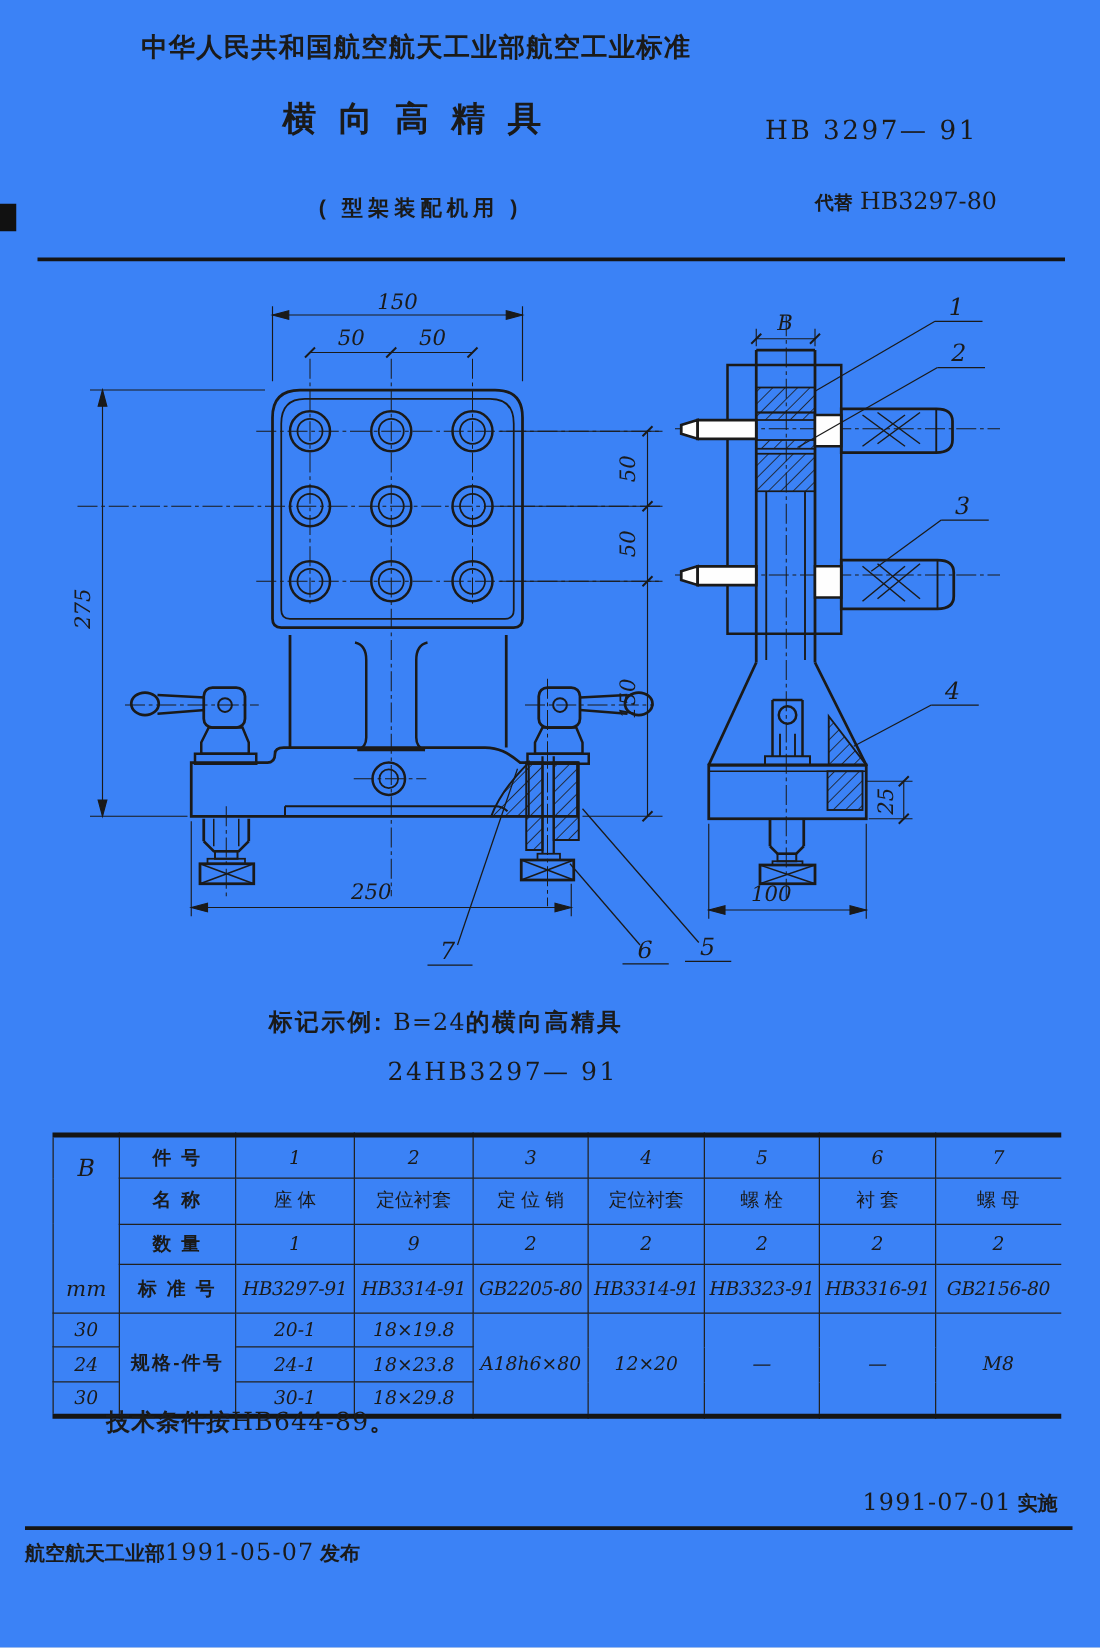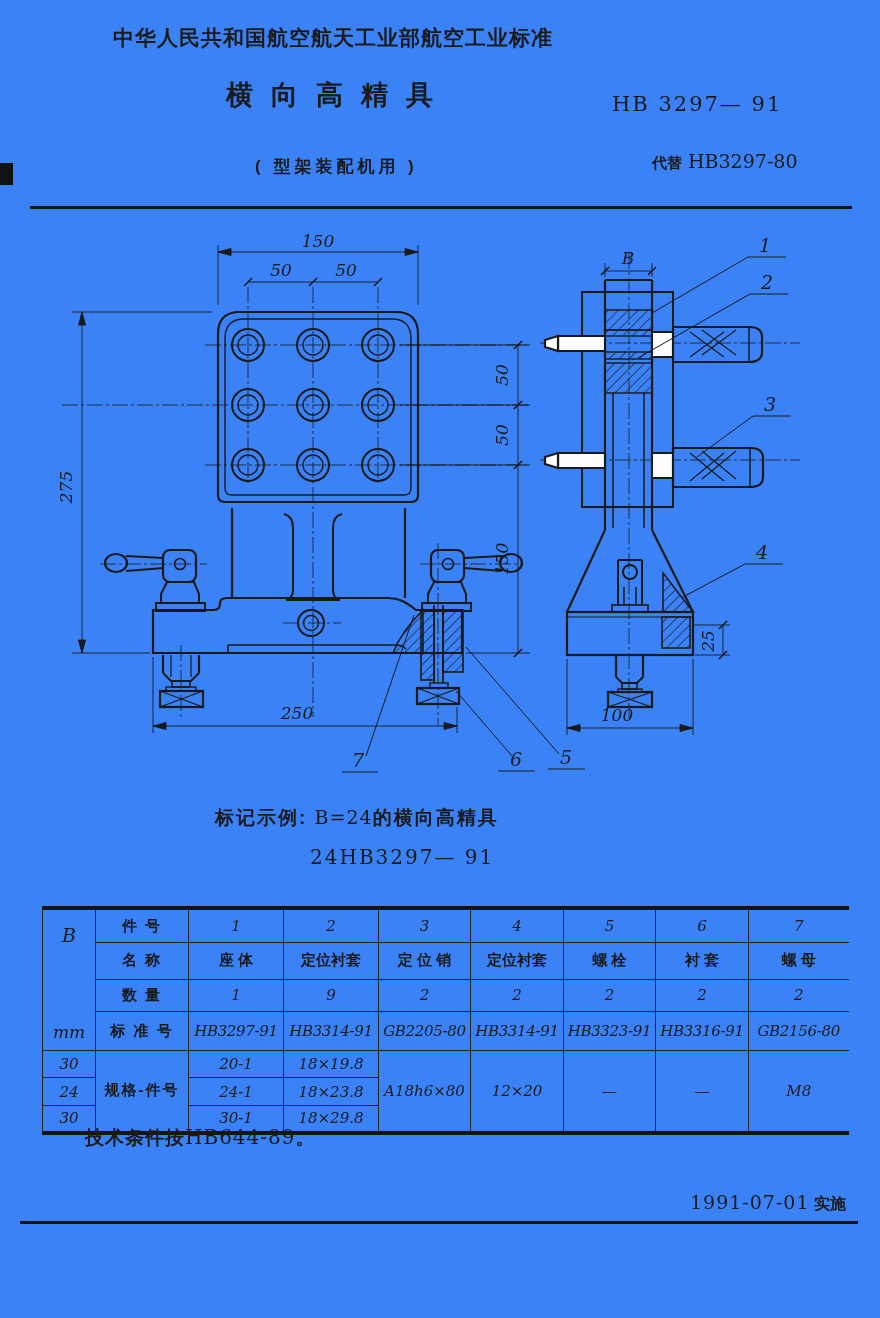--- a/index.html
+++ b/index.html
@@ -26,21 +26,21 @@
   .marking1 .hw{font-weight:400;font-size:19px;letter-spacing:1px;}
   .marking2{left:310px;top:845px;font-size:20px;letter-spacing:2px;}
   
   .tblwrap{left:42px;top:906px;}
   table.parts{border-collapse:collapse;table-layout:fixed;width:806px;
       border-top:4px solid #151515;border-bottom:4px solid #151515;}
   table.parts td{border:1.6px solid #222;text-align:center;vertical-align:middle;
       padding:0;font-size:15px;overflow:hidden;white-space:nowrap;}
   table.parts td:last-child{border-right:none;}
   td.lblc{font-weight:700;font-size:15px;letter-spacing:2px;}
-  td.cnc{font-weight:700;font-size:15px;margin-left:16px;}
+  td.cnc{font-weight:400;font-size:15px;margin-left:16px;}
   td.hwc{font-family:"DejaVu Serif",serif;font-style:italic;font-size:16px;}
   td.stdc{font-family:"DejaVu Serif",serif;font-style:italic;font-size:13.5px;letter-spacing:-0.3px;}
   td.unit > div{display:flex;flex-direction:column;justify-content:space-between;height:118px;padding:14px 0 8px;}
   .bsym{font-family:"DejaVu Serif",serif;font-style:italic;font-size:19px;}
   .mmsym{font-family:"DejaVu Serif",serif;font-style:italic;font-size:17px;}
   
   .note{left:85px;top:1125px;font-size:19px;font-weight:700;letter-spacing:1px;text-align:center;}
   .note .hw{font-weight:400;font-size:20px;}
   .footer-rule{left:20px;top:1221px;width:838px;height:3px;background:#151515;}
   .footer-left{left:20px;top:1231px;font-size:16px;font-weight:700;}
@@ -460,18 +460,22 @@
       </tr>
     </tbody>
       </table>
   </div>
 
   <div class="abs note">
     <span>技术条件按</span><span class="hw">HB644-89</span><span>。</span>
   </div>
 
   <div class="abs footer-rule"></div>
+  <div class="abs footer-left">
+    <span>航空航天工业部</span><span class="hw">1991-05-07</span>
+    <span>发布</span>
+  </div>
   <div class="abs footer-right">
     <span class="hw">1991-07-01</span>
     <span>实施</span>
   </div>
 
 </div>
 
 </body></html>

